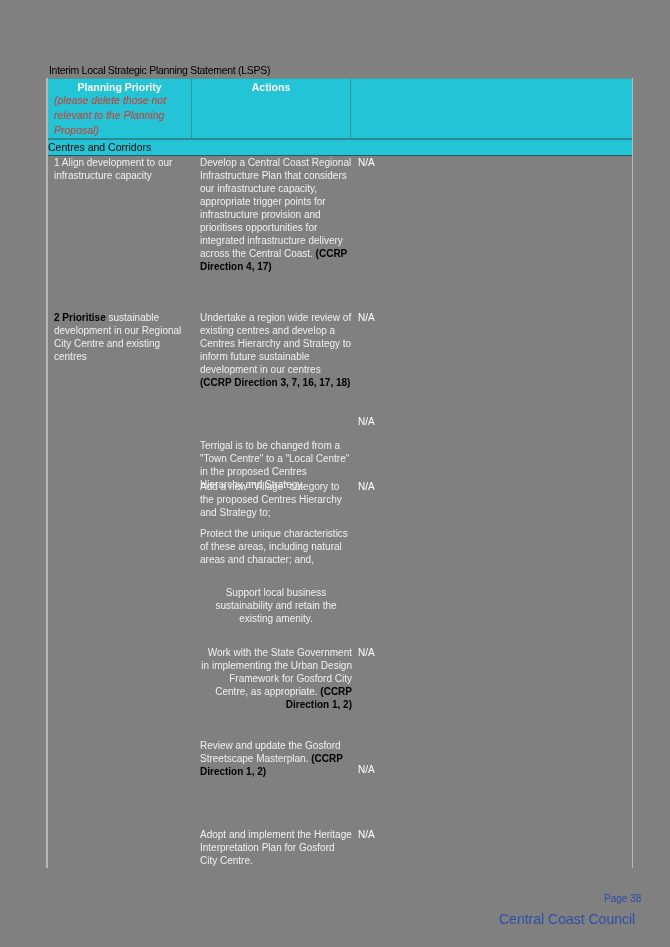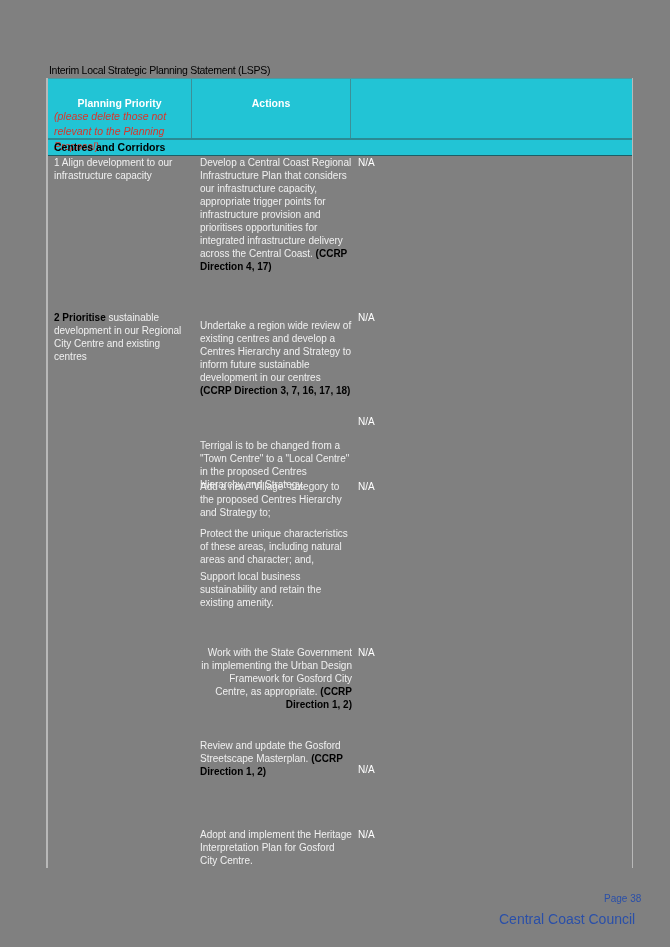--- a/index.html
+++ b/index.html
@@ -25,37 +25,37 @@
     }
     .hdr {
       display: flex;
       background: #22c4d5;
       border-top: 1px solid #4a9aa2;
       border-bottom: 1px solid #2a8a94;
       height: 59px;
     }
     .hdr .c {
       box-sizing: border-box;
-      padding: 18px 6px;
+      padding: 2px 6px;
       font-size: 10.5px;
       color: #ffffff;
     }
     .col1 { width: 144px; border-right: 1px solid #3c8f98; }
     .col2 { width: 159px; border-right: 1px solid #3c8f98; }
     .col3 { flex: 1; }
     .hdr .col1 .t, .hdr .col2 .t { text-align: center; display: block; font-weight: bold; }
     .hdr .col3 .t { font-weight: bold; }
     .hdr .note { color: #d9352b; font-style: italic; display: block; line-height: 15px; font-size: 10.5px; }
     .section {
       background: #22c4d5;
       height: 15px;
       border-top: 1px solid #2a8a94;
       border-bottom: 1px solid #1d5e66;
-      font-size: 10.5px; font-weight: bold; color: #000000;
-      padding-left: 6px; line-height: 15px;
+      font-size: 10.5px; font-weight: normal; color: #000000;
+      line-height: 15px;
     }
     .row { position: absolute; left: 0; width: 584px; }
     .cell { position: absolute; font-size: 10px; line-height: 13px; color: #f0f0f0; }
     .p-cell { left: 6px; width: 136px; }
     .a-cell { left: 152px; width: 152px; }
     .n-cell { left: 310px; width: 40px; color: #ffffff; }
     .b { font-weight: bold; color: #000000; }
     .footer-page {
       position: absolute; left: 564px; top: 893px;
       font-size: 10px; color: #2a4fa8; padding-left: 40px;
@@ -90,35 +90,35 @@
     </div>
     <div class="cell n-cell">N/A</div>
   </div>
 
   <div class="row" style="top:233px;">
     <div class="cell p-cell">
       <span class="b">2 Prioritise</span>
       <span>sustainable development in our Regional City Centre and existing centres</span>
     </div>
 
-    <div class="cell a-cell" style="top:8px;">
+    <div class="cell a-cell" style="top:0;">
       <span>Undertake a region wide review of existing centres and develop a Centres Hierarchy and Strategy to inform future sustainable development in our centres</span>
       <span class="b">(CCRP Direction 3, 7, 16, 17, 18)</span>
     </div>
     <div class="cell n-cell" style="top:0;">N/A</div>
 
     <div class="cell a-cell" style="top:104px;margin-top:24px;">
       <span>Terrigal is to be changed from a "Town Centre" to a "Local Centre" in the proposed Centres Hierarchy and Strategy.</span>
     </div>
     <div class="cell n-cell" style="top:104px;">N/A</div>
 
     <div class="cell a-cell" style="top:169px;">
       <div>Add a new "Village" category to the proposed Centres Hierarchy and Strategy to;</div>
       <div style="margin-top:8px;">Protect the unique characteristics of these areas, including natural areas and character; and,</div>
-      <div style="margin-top:4px;">Support local business sustainability and retain the existing amenity.</div>
+      <div style="margin-top:20px;text-align:center;">Support local business sustainability and retain the existing amenity.</div>
     </div>
     <div class="cell n-cell" style="top:169px;">N/A</div>
 
     <div class="cell a-cell" style="top:335px;text-align:right;">
       <span>Work with the State Government in implementing the Urban Design Framework for Gosford City Centre, as appropriate.</span>
       <span class="b">(CCRP Direction 1, 2)</span>
     </div>
     <div class="cell n-cell" style="top:335px;">N/A</div>
 
     <div class="cell a-cell" style="top:428px;">

